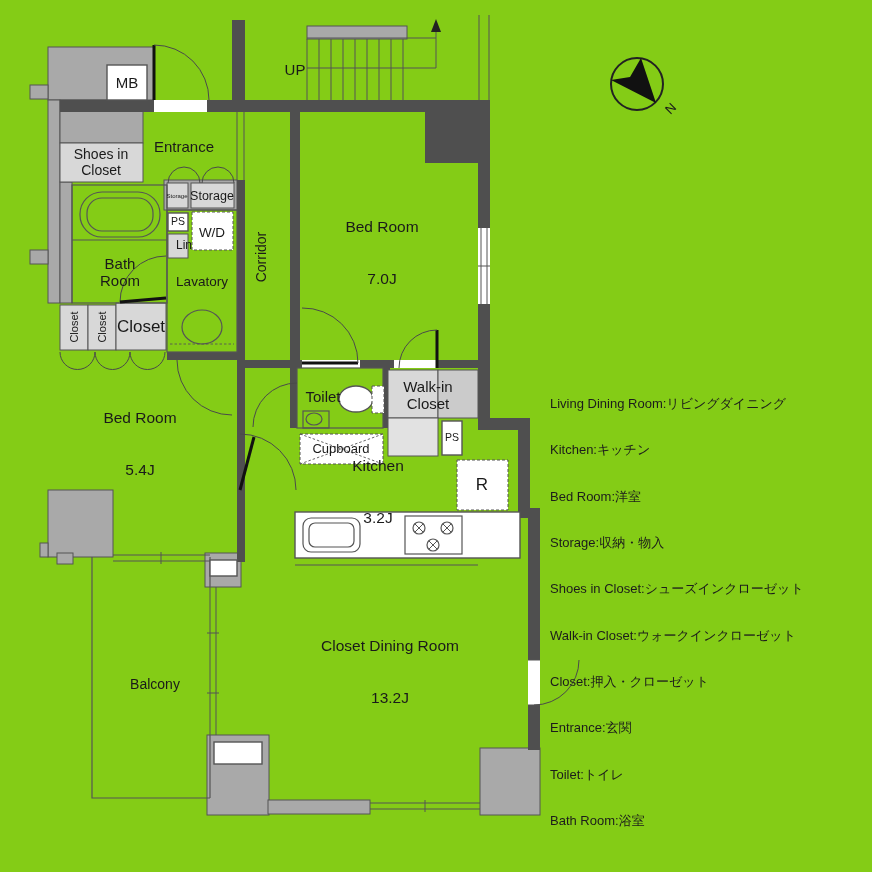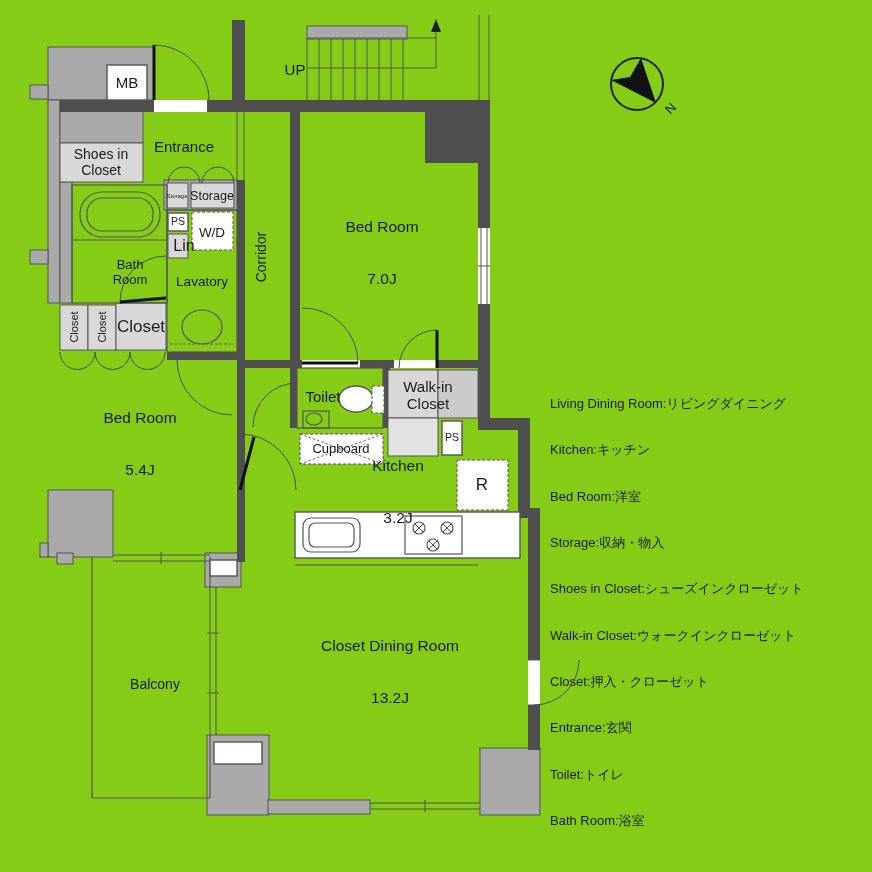--- a/index.html
+++ b/index.html
@@ -190,23 +190,23 @@
   </g>
 </svg>
 
   <div class="label" style="left:295px;top:70px;font-size:15px;">UP</div>
   <div class="label" style="left:127px;top:83px;font-size:15px;">MB</div>
   <div class="label wrap" style="left:101px;top:163px;font-size:14px;width:80px;">Shoes in Closet</div>
   <div class="label" style="left:184px;top:147px;font-size:15px;">Entrance</div>
   <div class="label" style="left:177px;top:196px;font-size:6px;">Storage</div>
   <div class="label" style="left:212px;top:196px;font-size:12.5px;">Storage</div>
   <div class="label" style="left:178px;top:222px;font-size:10.5px;">PS</div>
-  <div class="label" style="left:178px;top:246px;font-size:16px;padding-left:12px;">Lin</div>
+  <div class="label" style="left:178px;top:246px;font-size:12px;padding-left:12px;">Lin</div>
   <div class="label" style="left:212px;top:233px;font-size:13.5px;text-align:center;">W/D</div>
-  <div class="label wrap" style="left:130px;top:273px;font-size:13px;width:54px;">Bath Room</div>
+  <div class="label wrap" style="left:120px;top:273px;font-size:15px;width:54px;">Bath Room</div>
   <div class="label" style="left:202px;top:282px;font-size:13.5px;">Lavatory</div>
   <div class="label rot" style="left:262px;top:257px;font-size:14px;">Corridor</div>
   <div class="label rot" style="left:74px;top:327px;font-size:11px;">Closet</div>
   <div class="label rot" style="left:102px;top:327px;font-size:11px;">Closet</div>
   <div class="label" style="left:141px;top:327px;font-size:17px;">Closet</div>
   <div class="label" style="left:323px;top:397px;font-size:15px;">Toilet</div>
   <div class="label wrap" style="left:428px;top:396px;font-size:15px;width:84px;">Walk-in Closet</div>
   <div class="label" style="left:452px;top:438px;font-size:10.5px;">PS</div>
   <div class="label" style="left:341px;top:449px;font-size:13px;">Cupboard</div>
   <div class="label" style="left:482px;top:485px;font-size:17px;">R</div>
@@ -214,21 +214,21 @@
   <div class="label rotN" style="left:670px;top:108px;font-size:13px;">N</div>
 
   <div class="label" style="left:382px;top:252px;font-size:15.5px;">
     <span style="display:block">Bed Room</span>
     <span style="display:block">7.0J</span>
   </div>
   <div class="label" style="left:140px;top:443px;font-size:15.5px;">
     <span style="display:block">Bed Room</span>
     <span style="display:block">5.4J</span>
   </div>
-  <div class="label" style="left:378px;top:491px;font-size:15.5px;margin-left:20px;">
+  <div class="label" style="left:378px;top:491px;font-size:15.5px;">
     <span style="display:block">Kitchen</span>
     <span style="display:block">3.2J</span>
   </div>
   <div class="label" style="left:390px;top:671px;font-size:15.5px;">
     <span style="display:block">Closet Dining Room</span>
     <span style="display:block">13.2J</span>
   </div>
 
   <div id="legend">
     <div>Living Dining Room:リビングダイニング</div>

